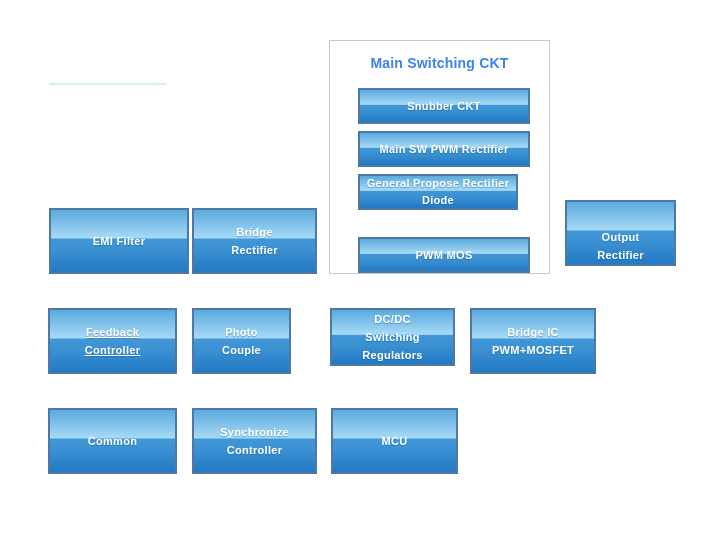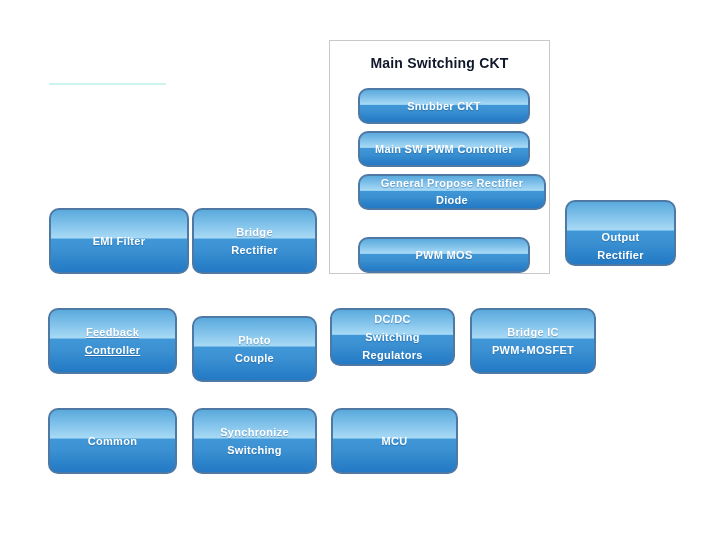--- a/index.html
+++ b/index.html
@@ -25,28 +25,28 @@
     border: 1px solid #c9c9c9;
     background: #ffffff;
   }
   .group-title {
     position: absolute;
     left: 0; top: 14px;
     width: 100%;
     text-align: center;
     font-size: 14px;
     font-weight: bold;
-    color: #0f172a;
+    color: #3b82f6;
     letter-spacing: 0.2px;
   }
   .btn {
     position: absolute;
     box-sizing: border-box;
     border: 2px solid #4e79a5;
-    border-radius: 10px;
+    border-radius: 0;
     background: linear-gradient(180deg,
       #5aaadd 0%,
       #86c5ec 26%,
       #a8daf5 45%,
       #4097d7 47%,
       #3a90d1 66%,
       #2379c4 100%);
     display: flex;
     align-items: center;
     justify-content: center;
@@ -62,48 +62,48 @@
     letter-spacing: 0.3px;
     text-shadow: 0 1px 1px rgba(21, 82, 141, 0.45);
   }
   .btn-sm .lbl { line-height: 17px; }
 
   
   .pos-emi      { left: 49px;  top: 208px; width: 140px; height: 66px; }
   .pos-bridge   { left: 192px; top: 208px; width: 125px; height: 66px; }
   .pos-output   { left: 565px; top: 200px; width: 111px; height: 66px; align-items: flex-end; }
   .pos-feedback { left: 48px;  top: 308px; width: 129px; height: 66px; text-decoration: underline; }
-  .pos-photo    { left: 192px; top: 316px; width: 125px; height: 66px; }
+  .pos-photo    { left: 192px; top: 308px; width: 99px; height: 66px; }
   .pos-dcdc     { left: 330px; top: 308px; width: 125px; height: 58px; }
   .pos-combo    { left: 470px; top: 308px; width: 126px; height: 66px; }
   .pos-common   { left: 48px;  top: 408px; width: 129px; height: 66px; text-align: right; }
   .pos-sync     { left: 192px; top: 408px; width: 125px; height: 66px; }
   .pos-mcu      { left: 331px; top: 408px; width: 127px; height: 66px; }
 
   
   .pos-g1 { left: 28px; top: 47px;  width: 172px; height: 36px; }
   .pos-g2 { left: 28px; top: 90px;  width: 172px; height: 36px; }
-  .pos-g3 { left: 28px; top: 133px; width: 188px; height: 36px; }
+  .pos-g3 { left: 28px; top: 133px; width: 160px; height: 36px; }
   .pos-g4 { left: 28px; top: 176px; width: 172px; height: 36px; margin-top: 20px; }
 </style>
 </head>
 <body>
 
 <div class="canvas">
 
   <div class="artifact-line"></div>
 
   <div class="group-box">
     <div class="group-title">Main Switching CKT</div>
 
     <div class="btn btn-sm pos-g1">
       <span class="lbl">Snubber CKT</span>
     </div>
     <div class="btn btn-sm pos-g2">
-      <span class="lbl">Main SW PWM Controller</span>
+      <span class="lbl">Main SW PWM Rectifier</span>
     </div>
     <div class="btn btn-sm pos-g3">
       <span class="lbl">General Propose Rectifier
 Diode</span>
     </div>
     <div class="btn btn-sm pos-g4">
       <span class="lbl">PWM MOS</span>
     </div>
   </div>
 
@@ -135,19 +135,19 @@
   <div class="btn pos-combo">
     <span class="lbl">Bridge IC
 PWM+MOSFET</span>
   </div>
 
   <div class="btn pos-common">
     <span class="lbl">Common</span>
   </div>
   <div class="btn pos-sync">
     <span class="lbl">Synchronize
-Switching</span>
+Controller</span>
   </div>
   <div class="btn pos-mcu">
     <span class="lbl">MCU</span>
   </div>
 
 </div>
 
 </body></html>

